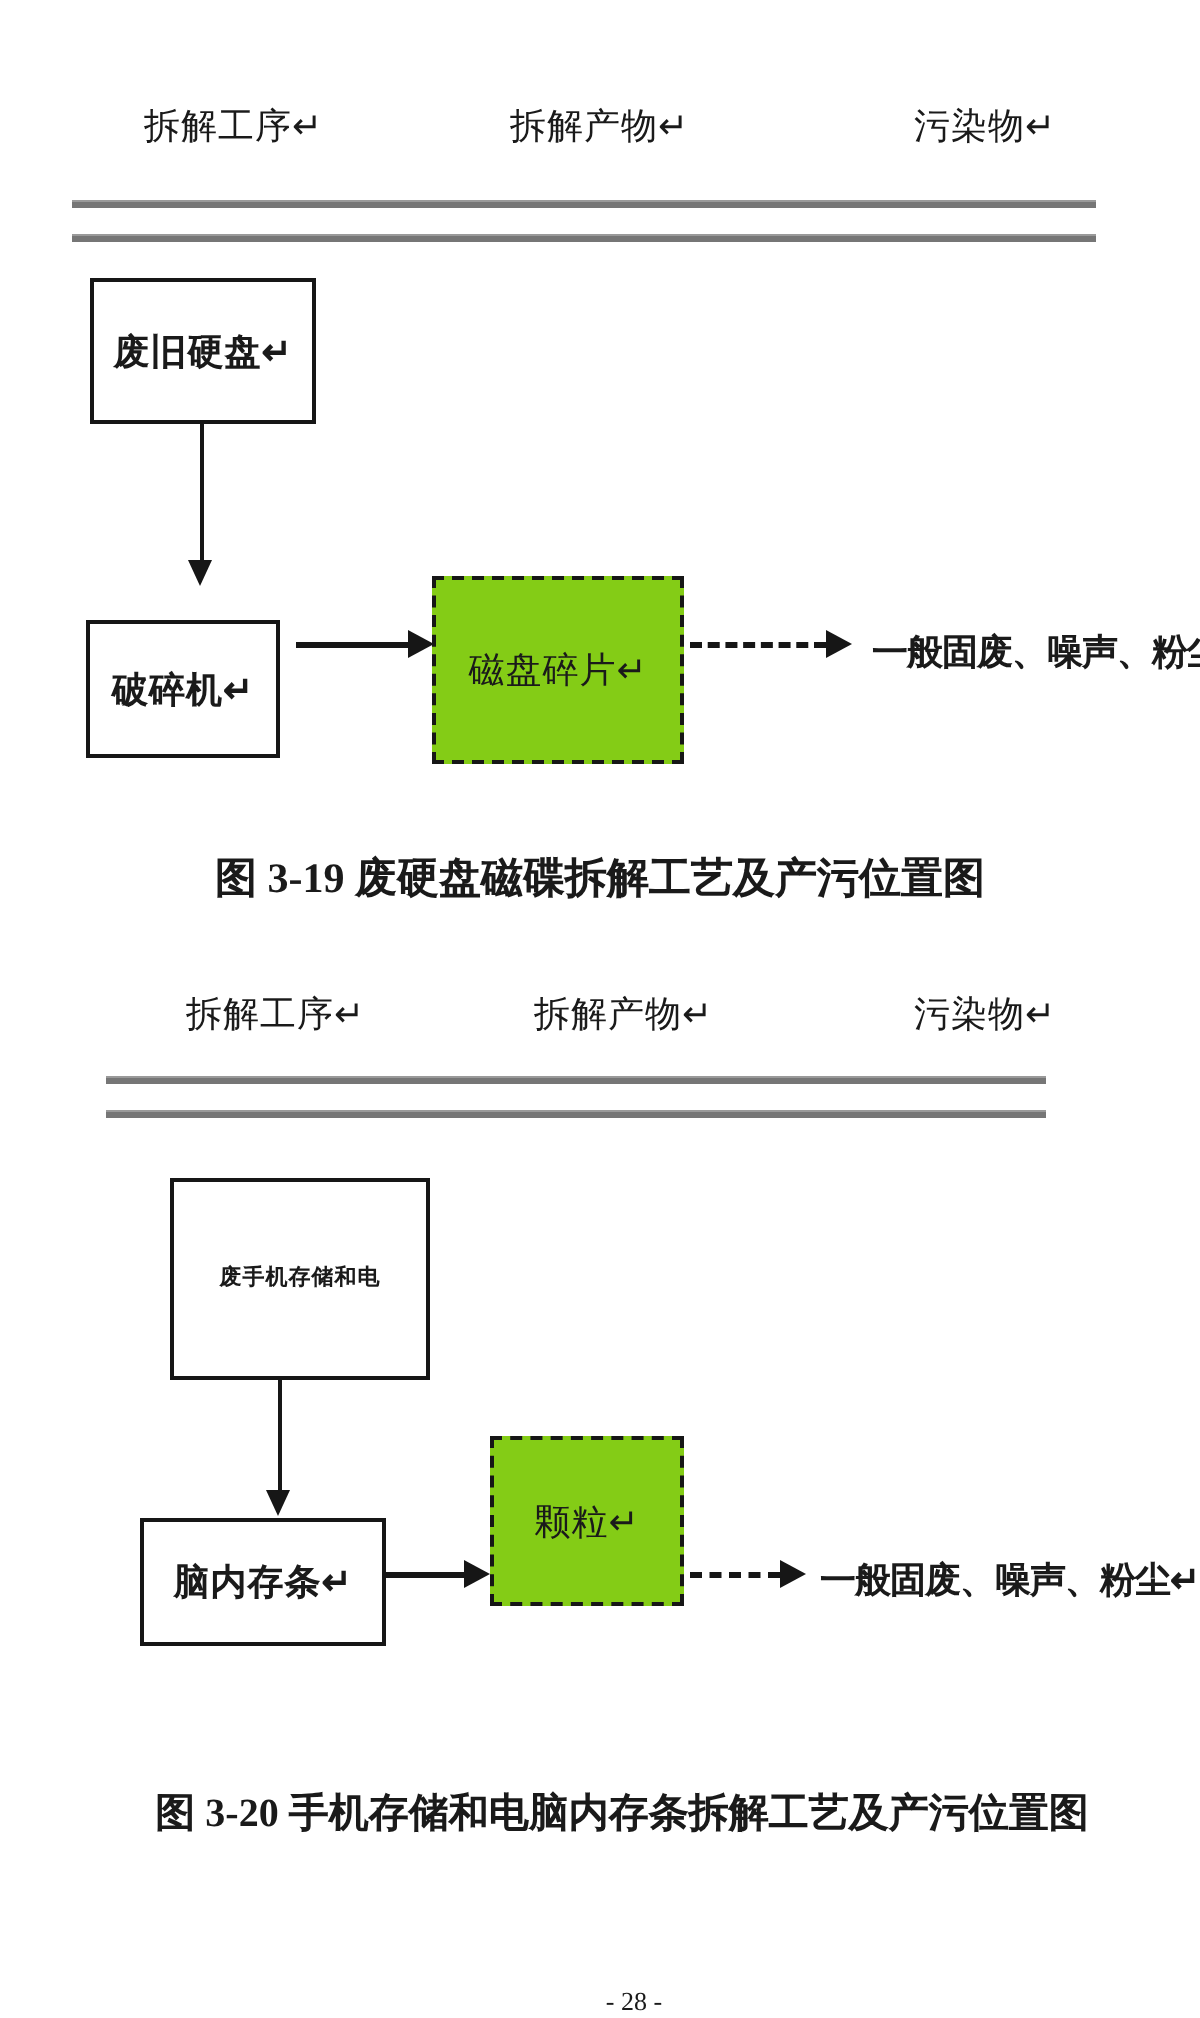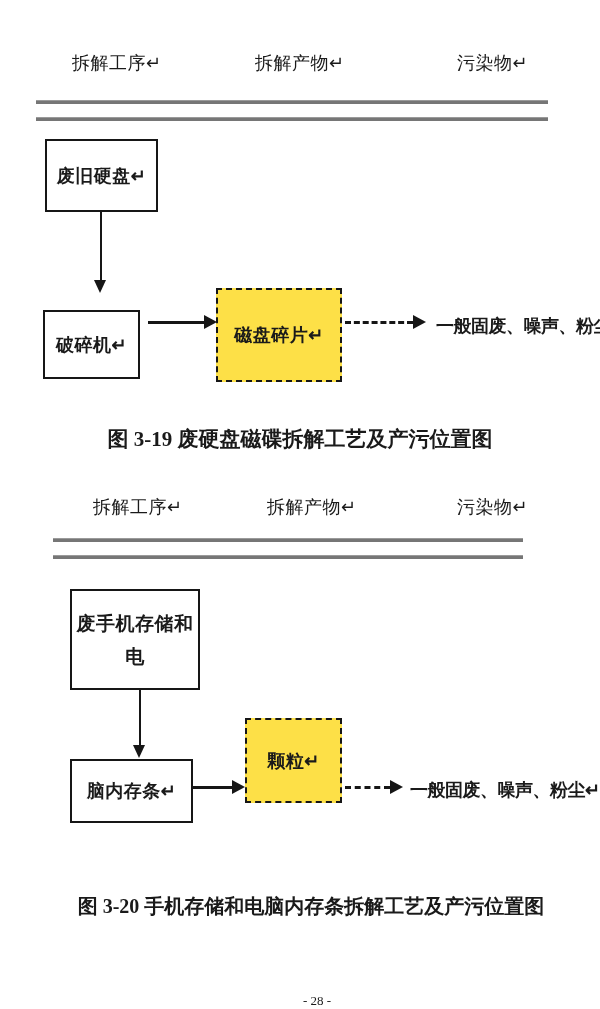--- a/index.html
+++ b/index.html
@@ -19,26 +19,26 @@
   .rule{
     background:#767676;height:3px;
     border-top:1px solid #9a9a9a;
   }
   .node-box{
     border:2px solid #161616;background:#ffffff;
     display:flex;align-items:center;justify-content:center;
     box-sizing:border-box;text-align:center;
     font-size:18px;font-weight:600;letter-spacing:0.5px;
   }
-  .node-box.two-line{flex-direction:column;font-size:19px;line-height:33px;}
+  .node-box.two-line{flex-direction:column;font-size:11px;line-height:33px;margin-left:15px;}
   .dashed-box{
-    border:2px dashed #161616;background:#fde047;
+    border:2px dashed #161616;background:#84cc16;
     display:flex;align-items:center;justify-content:center;
     box-sizing:border-box;text-align:center;
-    font-size:18px;font-weight:700;letter-spacing:0.5px;
+    font-size:18px;font-weight:400;letter-spacing:0.5px;
   }
   .shaft-h{background:#161616;height:3px;}
   .shaft-v{background:#161616;width:2px;}
   .dashed-shaft{height:0;border-top:3px dashed #161616;}
   .head-right{
     width:0;height:0;
     border-left:13px solid #161616;
     border-top:7px solid transparent;
     border-bottom:7px solid transparent;
   }

